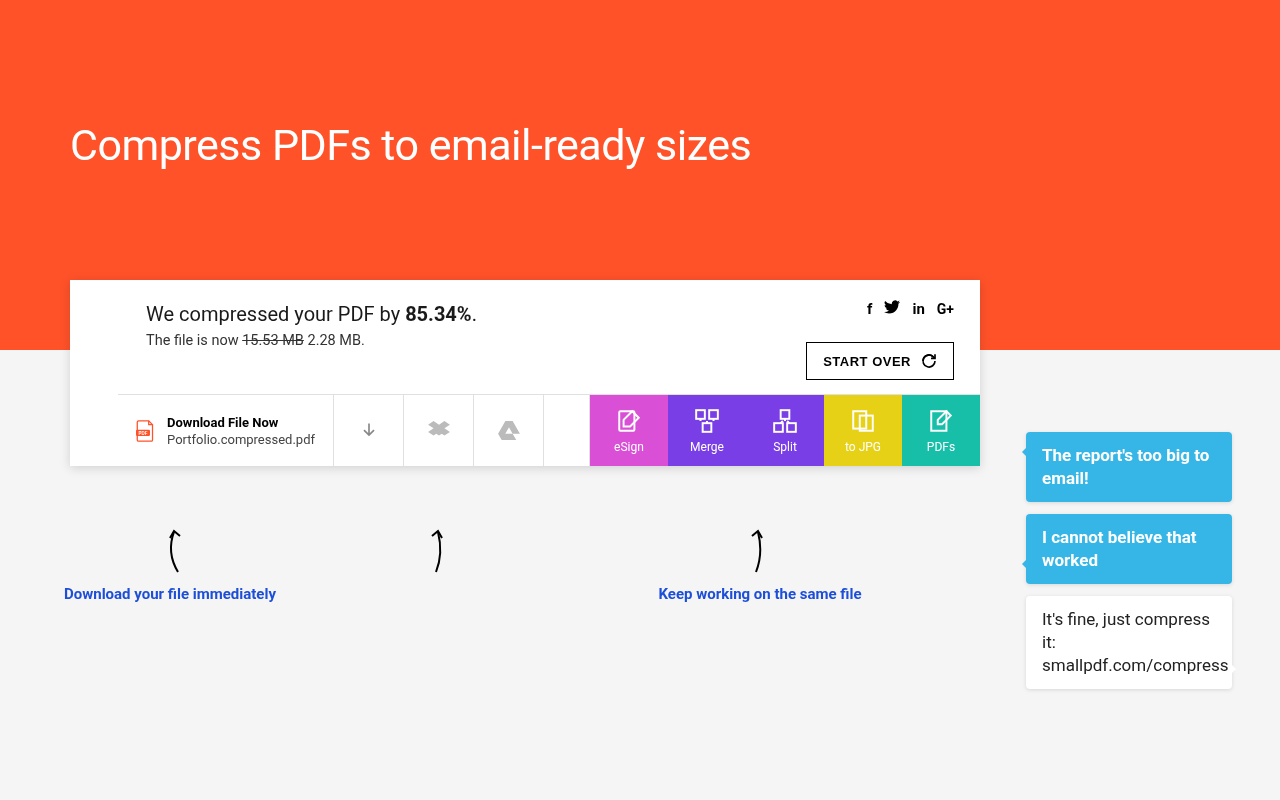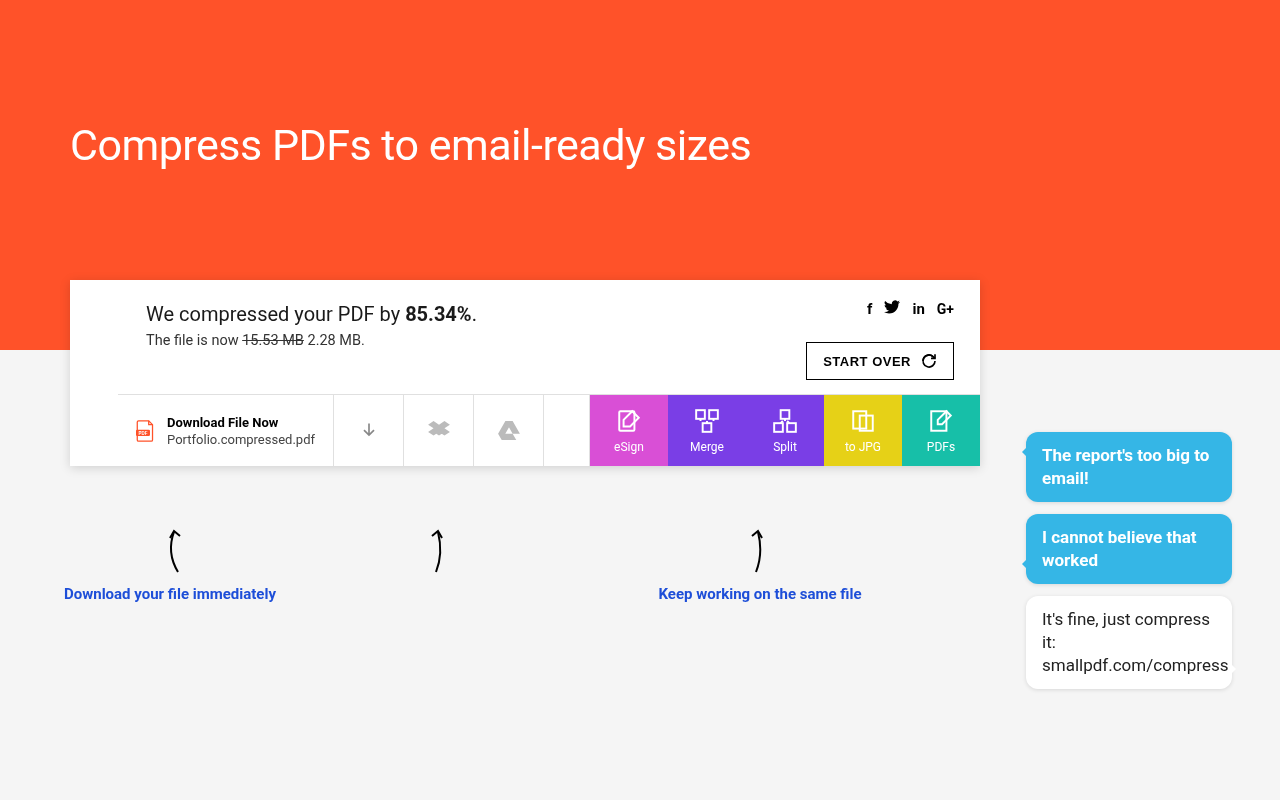--- a/index.html
+++ b/index.html
@@ -116,21 +116,21 @@
 .chat {
   position:absolute;
   right: 48px;
   top: 432px;
   width: 206px;
 }
 .bubble {
   padding: 12px 16px;
   font-size: 17px;
   line-height:1.35;
-  border-radius:12px;
+  border-radius:4px;
   margin-bottom: 12px;
   position:relative;
   box-shadow: 0 1px 4px rgba(0,0,0,0.12);
 }
 .bubble.blue { background:#35B6E6; color:#fff; font-weight:700; }
 .bubble.white { background:#fff; color:#222; }
 .bubble.blue.left::before {
   content:""; position:absolute; left:-10px; top:14px;
   border:6px solid transparent; border-right-color:#35B6E6;
 }

